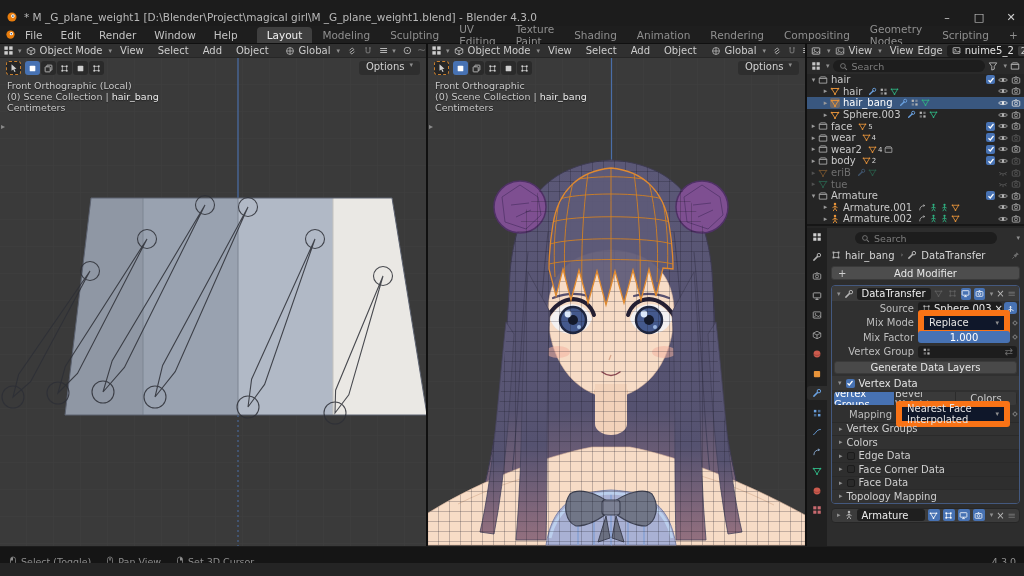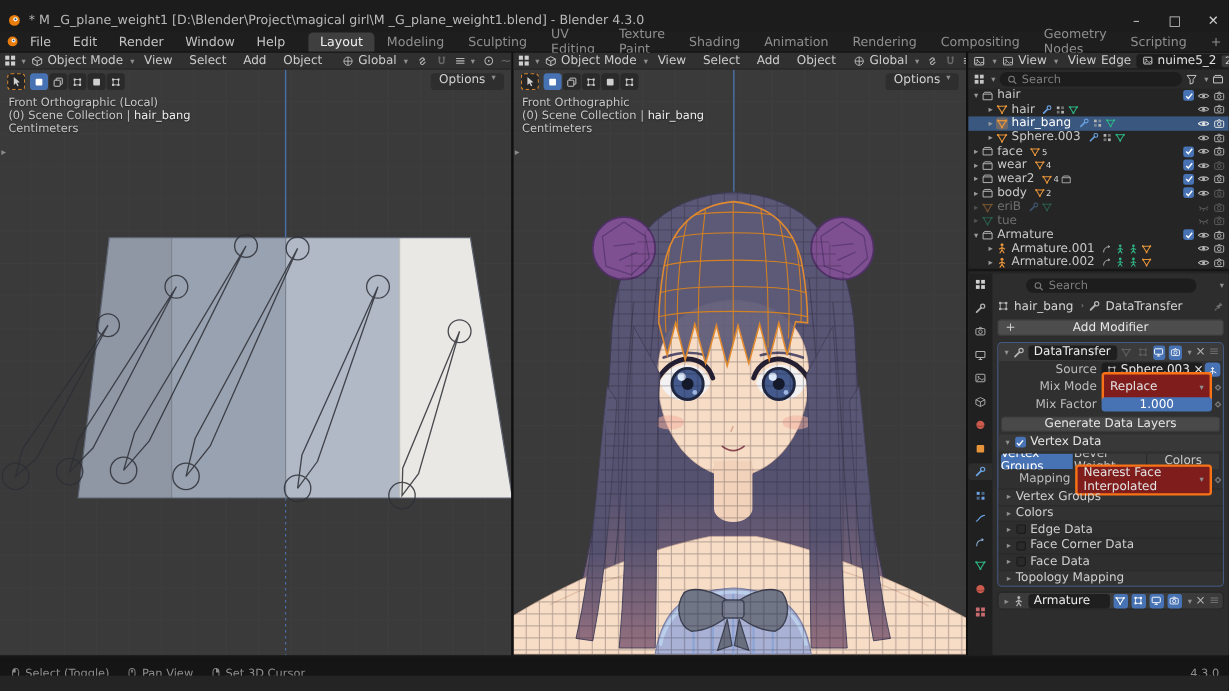--- a/index.html
+++ b/index.html
@@ -73,21 +73,21 @@
   .addmod .plus{position:absolute;left:6px;color:#cfcfcf}
   .modpanel{border:1px solid #44597f;border-radius:4px;background:#303030;overflow:hidden}
   .modhdr{height:15px;background:#3b3b3b;display:flex;align-items:center;gap:3px;padding:0 3px}
   .namefield{background:#1f1f1f;border-radius:3px;height:12px;display:flex;align-items:center;padding:0 5px;color:#ededed;flex:1;max-width:86px}
   .togic{width:12px;height:12px;border-radius:2px;display:flex;align-items:center;justify-content:center;color:#9a9a9a}
   .togic.bl{background:#4772b3;color:#fff}
   .prow{display:flex;align-items:center;height:14.5px;gap:4px;padding-right:2px}
   .plab{width:82px;text-align:right;color:#bdbdbd;flex:none}
   .pctl{flex:1;display:flex;align-items:center;min-width:0}
   .field{background:#1d1d1d;border-radius:3px;height:12px;display:flex;align-items:center;gap:3px;padding:0 4px;color:#e8e8e8;flex:1;min-width:0}
-  .drop{background:#7f1d1d;border:2px solid #f97316;border-radius:3px;height:26px;display:flex;align-items:center;padding:0 5px;color:#e3e3e3;flex:1;justify-content:space-between}
+  .drop{background:#0f172a;border:6px solid #f97316;border-radius:3px;height:26px;display:flex;align-items:center;padding:0 5px;color:#e3e3e3;flex:1;justify-content:space-between}
   .slider{background:#4772b3;border-radius:3px;height:12px;display:flex;align-items:center;justify-content:center;color:#fff;flex:1}
   .sqbtn{width:13px;height:12px;background:#4772b3;border-radius:3px;color:#fff;display:flex;align-items:center;justify-content:center;margin-left:2px}
   .dec{width:4px;height:4px;border:1px solid #7b7b7b;transform:rotate(45deg);margin-left:3px;flex:none}
   .wide{height:13px;background:#494949;border:1px solid #3a3a3a;border-radius:3px;display:flex;align-items:center;justify-content:center;color:#e6e6e6;margin:2px 2px}
   .subhdr{height:14px;display:flex;align-items:center;gap:4px;background:#383838;padding:0 4px;margin-top:2px}
   .seg{display:flex;margin:2px 2px;height:13px;border-radius:3px;overflow:hidden}
   .seg div{flex:1;background:#3a3a3a;color:#c9c9c9;display:flex;align-items:center;justify-content:center;border-right:1px solid #2b2b2b}
   .seg div.on{background:#4772b3;color:#fff}
   .sect{height:13.5px;display:flex;align-items:center;gap:4px;padding:0 5px;background:#323232;border-top:1px solid #2a2a2a;color:#cfcfcf}
   .sectcb{width:8px;height:8px;border-radius:2px;background:#2a2a2a;border:1px solid #1b1b1b}
@@ -1371,20 +1371,34 @@
                 <span class="dec"></span>
               </span>
             </div>
             <div class="prow">
               <span class="plab">Mix Factor</span>
               <span class="pctl">
                 <span class="slider">1.000</span>
                 <span class="dec"></span>
               </span>
             </div>
+            <div class="prow">
+              <span class="plab">Vertex Group</span>
+              <span class="pctl">
+                <span class="field">
+                  <span class="ic i9 oi-gray">
+                      <svg>
+                        <use href="#sy-dots"></use>
+                      </svg>
+                    </span>
+                  <span style="flex:1"></span>
+                  <span class="dim">⇄</span>
+                </span>
+              </span>
+            </div>
             <div class="wide">Generate Data Layers</div>
 
             <div class="subhdr">
               <span class="chev">▾</span>
               <span class="cb">
                   <span class="ic">
                     <svg>
                       <use href="#sy-check"></use>
                     </svg>
                   </span>

